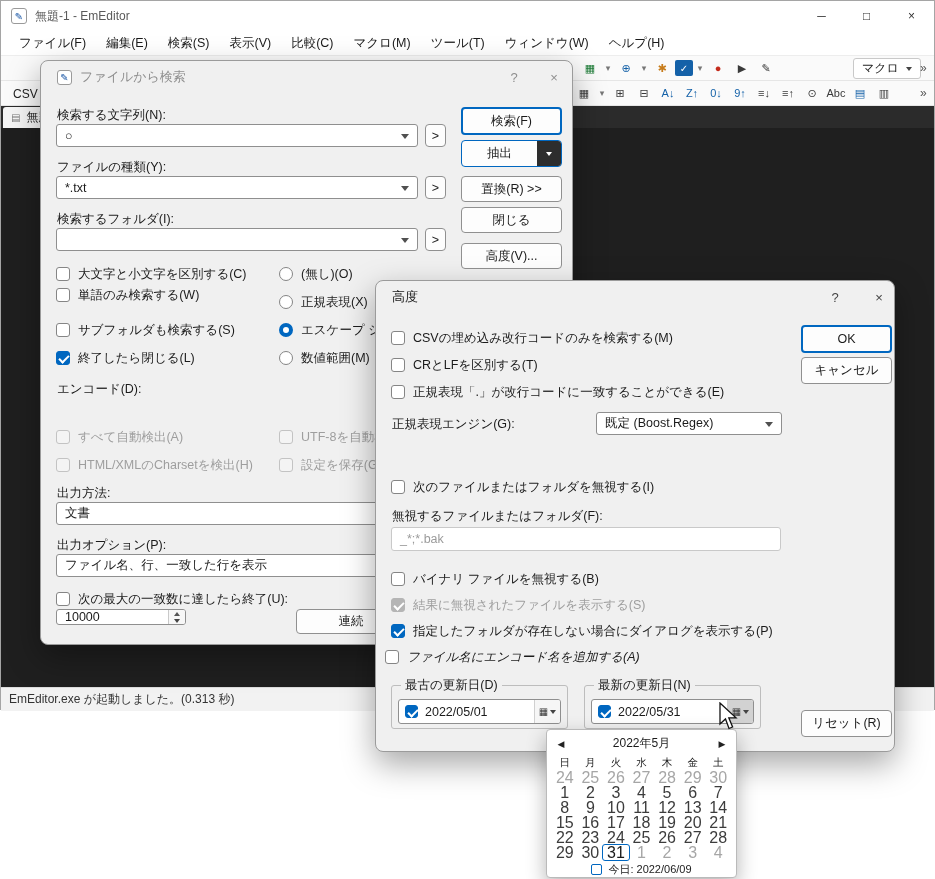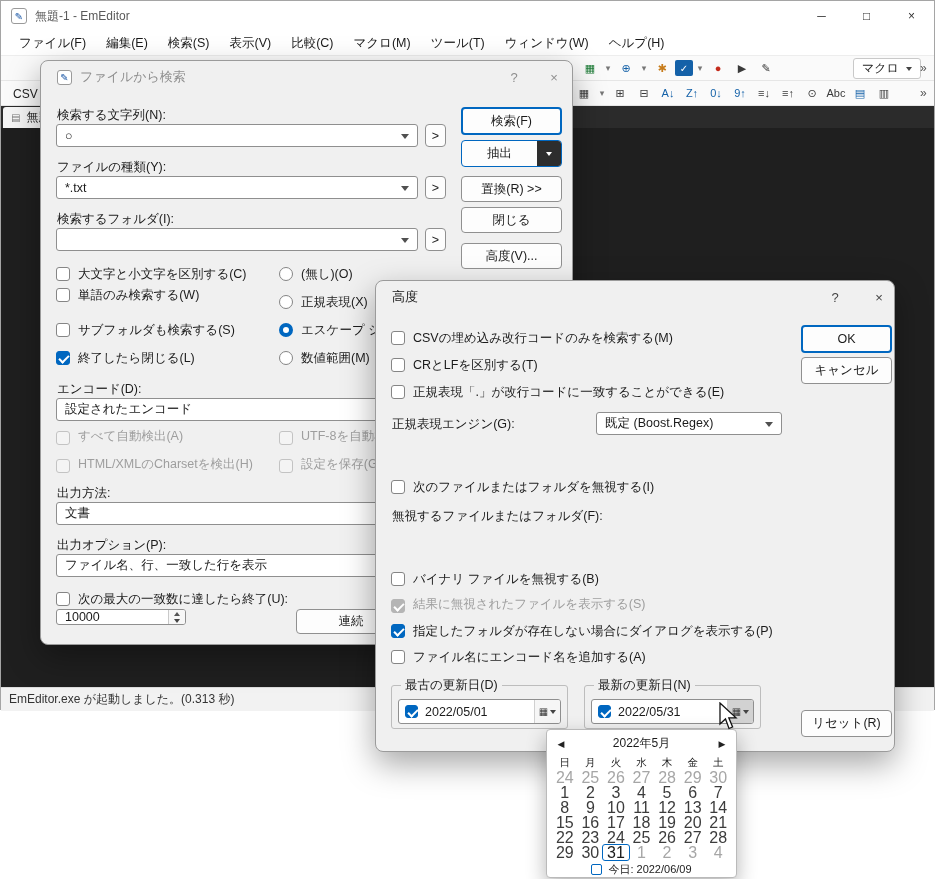--- a/index.html
+++ b/index.html
@@ -44,21 +44,21 @@
   .combo::after { content:""; position:absolute; right:8px; top:9px; border-left:4px solid transparent; border-right:4px solid transparent; border-top:5px solid #505050; }
   .tbox { position:absolute; background:#fff; border:1px solid #c9c9c9; border-radius:3px; font-size:12.5px; color:#9b9b9b; display:flex; align-items:center; padding:0 8px; white-space:nowrap; }
   .btn { position:absolute; background:#fdfdfd; border:1px solid #909090; border-radius:4px; display:flex; align-items:center; justify-content:center; font-size:12.5px; color:#1b1b1b; white-space:nowrap; }
   .btn.def { border:2px solid #0067c0; }
   .cb, .rb { position:absolute; display:flex; align-items:center; gap:8px; font-size:12.5px; color:#1b1b1b; height:16px; white-space:nowrap; }
   .box { width:14px; height:14px; border:1px solid #858585; border-radius:3px; background:#fff; position:relative; flex:none; }
   .rb .box { border-radius:50%; }
   .checked .box, .box.checked { background:#0067c0; border-color:#0067c0; }
   .checked .box::after, .box.checked::after { content:""; position:absolute; left:4px; top:1px; width:4px; height:8px; border:solid #fff; border-width:0 2px 2px 0; transform:rotate(45deg); }
   .sel .box { border:4.5px solid #0067c0; background:#fff; }
-  .dis { color:#9e9e9e;align-items:flex-end; }
+  .dis { color:#9e9e9e; }
   .dis .box { border-color:#c3c3c3; background:#f4f4f4; }
   .dis.checked .box { background:#b5b5b5; border-color:#b5b5b5; }
   .spinbox { position:absolute; background:#fff; border:1px solid #8f8f8f; border-radius:3px; display:flex; overflow:hidden; }
   .spin-val { flex:1; display:flex; align-items:center; padding-left:8px; font-size:12.5px; color:#1b1b1b; }
   .spin-btns { width:17px; border-left:1px solid #c9c9c9; display:flex; flex-direction:column; background:#f7f7f7; }
   .spin-btns span { flex:1; display:flex; align-items:center; justify-content:center; }
   .tri-up { width:0; height:0; border-left:3.5px solid transparent; border-right:3.5px solid transparent; border-bottom:4px solid #555; }
   .split-btn { position:absolute; display:flex; border:1px solid #0067c0; border-radius:4px; overflow:hidden; background:#fdfdfd; }
   .split-main { flex:1; display:flex; align-items:center; justify-content:center; font-size:12.5px; color:#1b1b1b; }
   .split-arrow { width:24px; background:#2d2d2d; display:flex; align-items:center; justify-content:center; }
@@ -235,23 +235,20 @@
     <div class="rb sel" style="left:238px;top:261px;">
         <span class="box"></span>
         <span>エスケープ シーケンス(E)</span>
       </div>
     <div class="rb" style="left:238px;top:289px;">
         <span class="box"></span>
         <span>数値範囲(M)</span>
       </div>
 
     <span class="lbl-abs" style="left:16px;top:320px;">エンコード(D):</span>
-    <div class="combo" style="left:15px;top:337px;width:362px;height:23px;">
-        <span>設定されたエンコード</span>
-      </div>
 
     <div class="cb dis" style="left:15px;top:368px;">
         <span class="box"></span>
         <span>すべて自動検出(A)</span>
       </div>
     <div class="cb dis" style="left:238px;top:368px;">
         <span class="box"></span>
         <span>UTF-8を自動検出(8)</span>
       </div>
     <div class="cb dis" style="left:15px;top:396px;">
@@ -326,34 +323,37 @@
     <div class="combo" style="left:220px;top:131px;width:186px;height:23px;">
         <span>既定 (Boost.Regex)</span>
       </div>
 
     <div class="cb" style="left:15px;top:198px;">
         <span class="box"></span>
         <span>次のファイルまたはフォルダを無視する(I)</span>
       </div>
 
     <span class="lbl-abs" style="left:16px;top:227px;">無視するファイルまたはフォルダ(F):</span>
+    <div class="tbox" style="left:15px;top:246px;width:390px;height:24px;">
+        <span>_*;*.bak</span>
+      </div>
 
     <div class="cb" style="left:15px;top:290px;">
         <span class="box"></span>
         <span>バイナリ ファイルを無視する(B)</span>
       </div>
     <div class="cb checked" style="left:15px;top:342px;">
         <span class="box"></span>
         <span>指定したフォルダが存在しない場合にダイアログを表示する(P)</span>
       </div>
     <div class="cb checked dis" style="left:15px;top:316px;">
         <span class="box"></span>
         <span>結果に無視されたファイルを表示する(S)</span>
       </div>
-    <div class="cb" style="left:15px;top:368px;">
+    <div class="cb" style="left:9px;top:368px;font-style:italic;">
         <span class="box"></span>
         <span>ファイル名にエンコード名を追加する(A)</span>
       </div>
 
     <div class="group" style="left:15px;top:404px;width:177px;height:44px;">
       <span class="group-label">最古の更新日(D)</span>
       <div class="datefield" style="left:6px;top:13px;width:163px;height:25px;">
         <span class="box checked"></span>
         <span>2022/05/01</span>
         <span class="picker">

